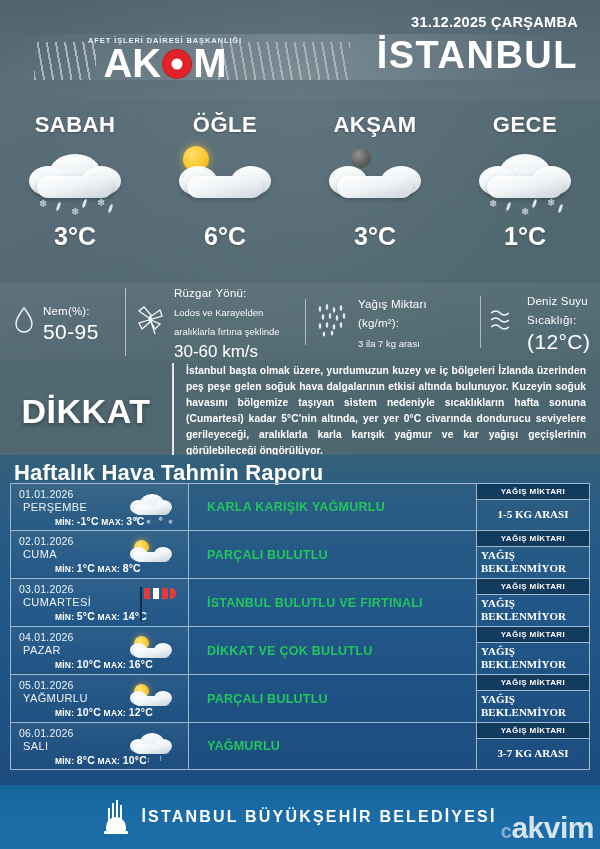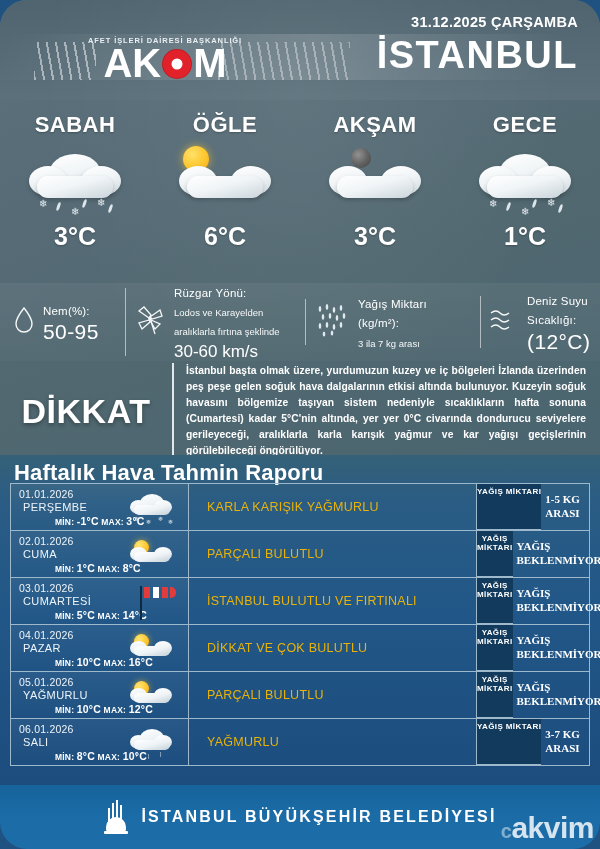--- a/index.html
+++ b/index.html
@@ -2,21 +2,21 @@
 <html><head>
 <meta charset="utf-8">
 <style>
   * { box-sizing: border-box; margin: 0; padding: 0; }
   body {
     width: 600px; height: 849px;
     font-family: "Liberation Sans", sans-serif;
     background: #1f5280;
     overflow: hidden;
   }
-  .poster { position: relative; width: 600px; height: 849px; overflow: hidden; border-radius: 27px; }
+  .poster { position: relative; width: 600px; height: 849px; overflow: hidden; }
 
   
   .top-area {
     position: absolute; top: 0; left: 0; width: 600px; height: 455px;
     background: linear-gradient(160deg, #5c717c 0%, #566b76 35%, #516870 60%, #4a6570 100%);
   }
   .top-area::after{
     content:""; position:absolute; inset:0;
     background: radial-gradient(ellipse at 50% 20%, rgba(255,255,255,.06), rgba(0,0,0,0) 62%);
     pointer-events:none;
@@ -178,23 +178,23 @@
   }
   .d-date { color:#eef4f8; font-size: 10.5px; letter-spacing:.2px; }
   .d-name { color:#eef4f8; font-size: 11px; letter-spacing:.4px; padding-left: 4px; margin-top:1px;}
   .d-temps { margin-top: 2px; color:#ffffff; font-size: 8.5px; font-weight:700; letter-spacing:.2px;padding-left:36px; }
   .d-temps b { font-size: 10.5px; font-weight:700; }
   .d-icon { position:absolute; right: 6px; top: 6px; width: 58px; height: 36px; }
 
   .c-desc {
     flex:1; border-right: 1px solid #9fb9cc;
     display:flex; align-items:center; padding-left: 18px;
-    color:#eab308; font-size: 12.5px; font-weight: 400; letter-spacing:.25px;
-  }
-  .c-prec { width: 112px; display:flex; flex-direction:row; }
+    color:#22c55e; font-size: 12.5px; font-weight: 700; letter-spacing:.25px;
+  }
+  .c-prec { width: 112px; display:flex; flex-direction:column; }
   .p-head {
     background: #123a5c; color:#ffffff; font-size: 8px; font-weight:700;
     letter-spacing:.4px; text-align:center; padding: 3px 0 2.5px;
     border-bottom: 1px solid #9fb9cc;
   }
   .p-val {
     flex:1; display:flex; align-items:center; justify-content:center; text-align:left;
     color:#ffffff; font-size: 11px; font-weight: 600; line-height:1.25; padding: 2px 4px; font-family: Liberation Serif, serif;
   }
 

